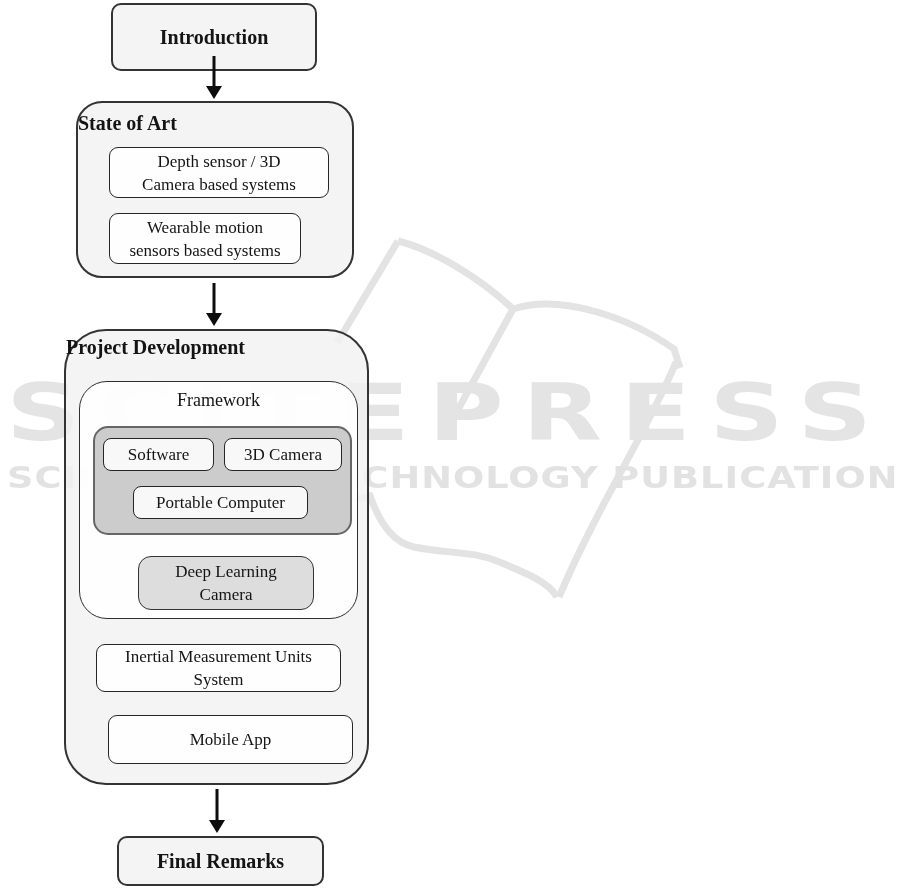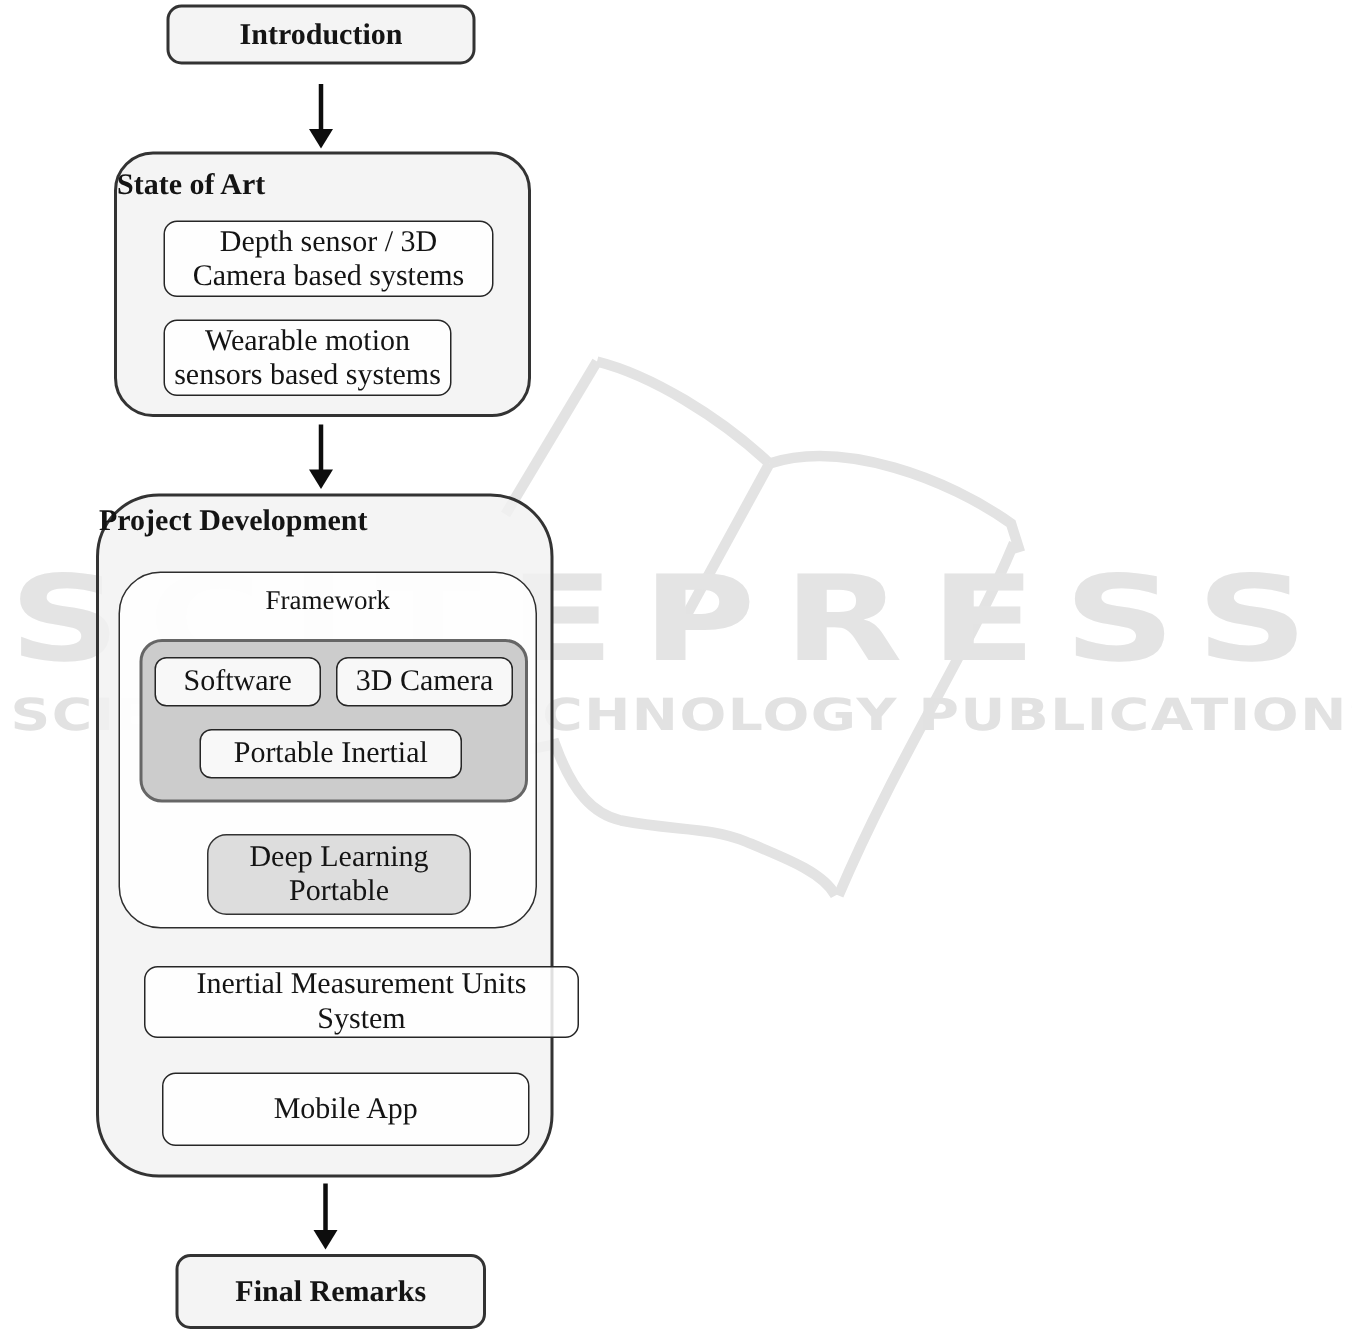--- a/index.html
+++ b/index.html
@@ -24,41 +24,41 @@
   }
   .wm-book{position:absolute;left:0;top:0;}
 
   
   .node{position:absolute;box-sizing:border-box;}
   .rbig{border:2px solid #333333;border-radius:26px;background:rgba(241,241,241,0.82);}
   .rterm{border:2px solid #333333;border-radius:10px;background:rgba(241,241,241,0.82);}
   .rwhite{border:1.5px solid #262626;border-radius:9px;background:rgba(255,255,255,0.85);}
   .title{font-weight:bold;font-size:20px;text-align:left;}
   .leaf{display:flex;flex-direction:column;justify-content:center;align-items:center;
-        text-align:center;font-size:20px;line-height:23px;}
+        text-align:center;font-size:17px;line-height:23px;}
 
-  .intro      {left:111px;top:3px;  width:206px;height:40px;}
+  .intro      {left:111px;top:3px;  width:206px;height:68px;}
   .soa        {left:76px; top:101px;width:278px;height:177px;}
   .soa-title  {padding-top:9px;}
   .depth      {left:31px; top:44px; width:220px;height:51px;}
   .wear       {left:31px; top:110px;width:192px;height:51px;}
 
   .pd         {left:64px; top:329px;width:305px;height:456px;border-radius:42px;}
   .pd-title   {padding-top:5px;}
   .fw         {left:13px; top:50px; width:279px;height:238px;border-radius:28px;
                border:1.8px solid #2e2e2e;background:rgba(255,255,255,0.85);}
   .fw-title   {font-size:18px;font-weight:normal;text-align:center;padding-top:8px;}
   .hwgroup    {position:absolute;left:13px;top:44px;width:255px;height:105px;
                border:2px solid #666666;border-radius:15px;background:rgba(197,197,197,0.88);}
   .software   {left:8px;  top:10px;width:111px;height:33px;border-radius:8px;}
   .camera3d   {left:129px;top:10px;width:118px;height:33px;border-radius:8px;align-items:center;}
   .portable   {left:38px; top:58px;width:175px;height:33px;border-radius:8px;}
   .deep       {left:58px; top:174px;width:176px;height:54px;border-radius:13px;
                border:1.8px solid #333333;background:rgba(217,217,217,0.9);}
-  .imu        {left:30px; top:313px;width:290px;height:48px;}
+  .imu        {left:30px; top:313px;width:245px;height:48px;}
   .mobile     {left:42px; top:384px;width:245px;height:49px;text-align:right;}
 
   .final      {left:117px;top:836px;width:207px;height:50px;}
   .intro.leaf,.final.leaf{font-size:20px;font-weight:bold;line-height:24px;}
 
   
   .arrow{position:absolute;width:16px;}
   .arrow .shaft{position:absolute;left:50%;top:0;bottom:10px;width:3px;background:#0d0d0d;
                 transform:translateX(-50%);}
   .arrow .head{position:absolute;left:50%;bottom:0;transform:translateX(-50%);
@@ -121,27 +121,27 @@
       <div class="fw-title">Framework</div>
 
       <div class="hwgroup">
         <div class="node rwhite software leaf">
           <span>Software</span>
         </div>
         <div class="node rwhite camera3d leaf">
           <span>3D Camera</span>
         </div>
         <div class="node rwhite portable leaf">
-          <span>Portable Inertial</span>
+          <span>Portable Computer</span>
         </div>
       </div>
 
       <div class="node deep leaf">
         <span>Deep Learning</span>
-        <span>Portable</span>
+        <span>Camera</span>
       </div>
     </div>
 
     <div class="node rwhite imu leaf">
       <span>Inertial Measurement Units</span>
       <span>System</span>
     </div>
 
     <div class="node rwhite mobile leaf">
       <span>Mobile App</span>

